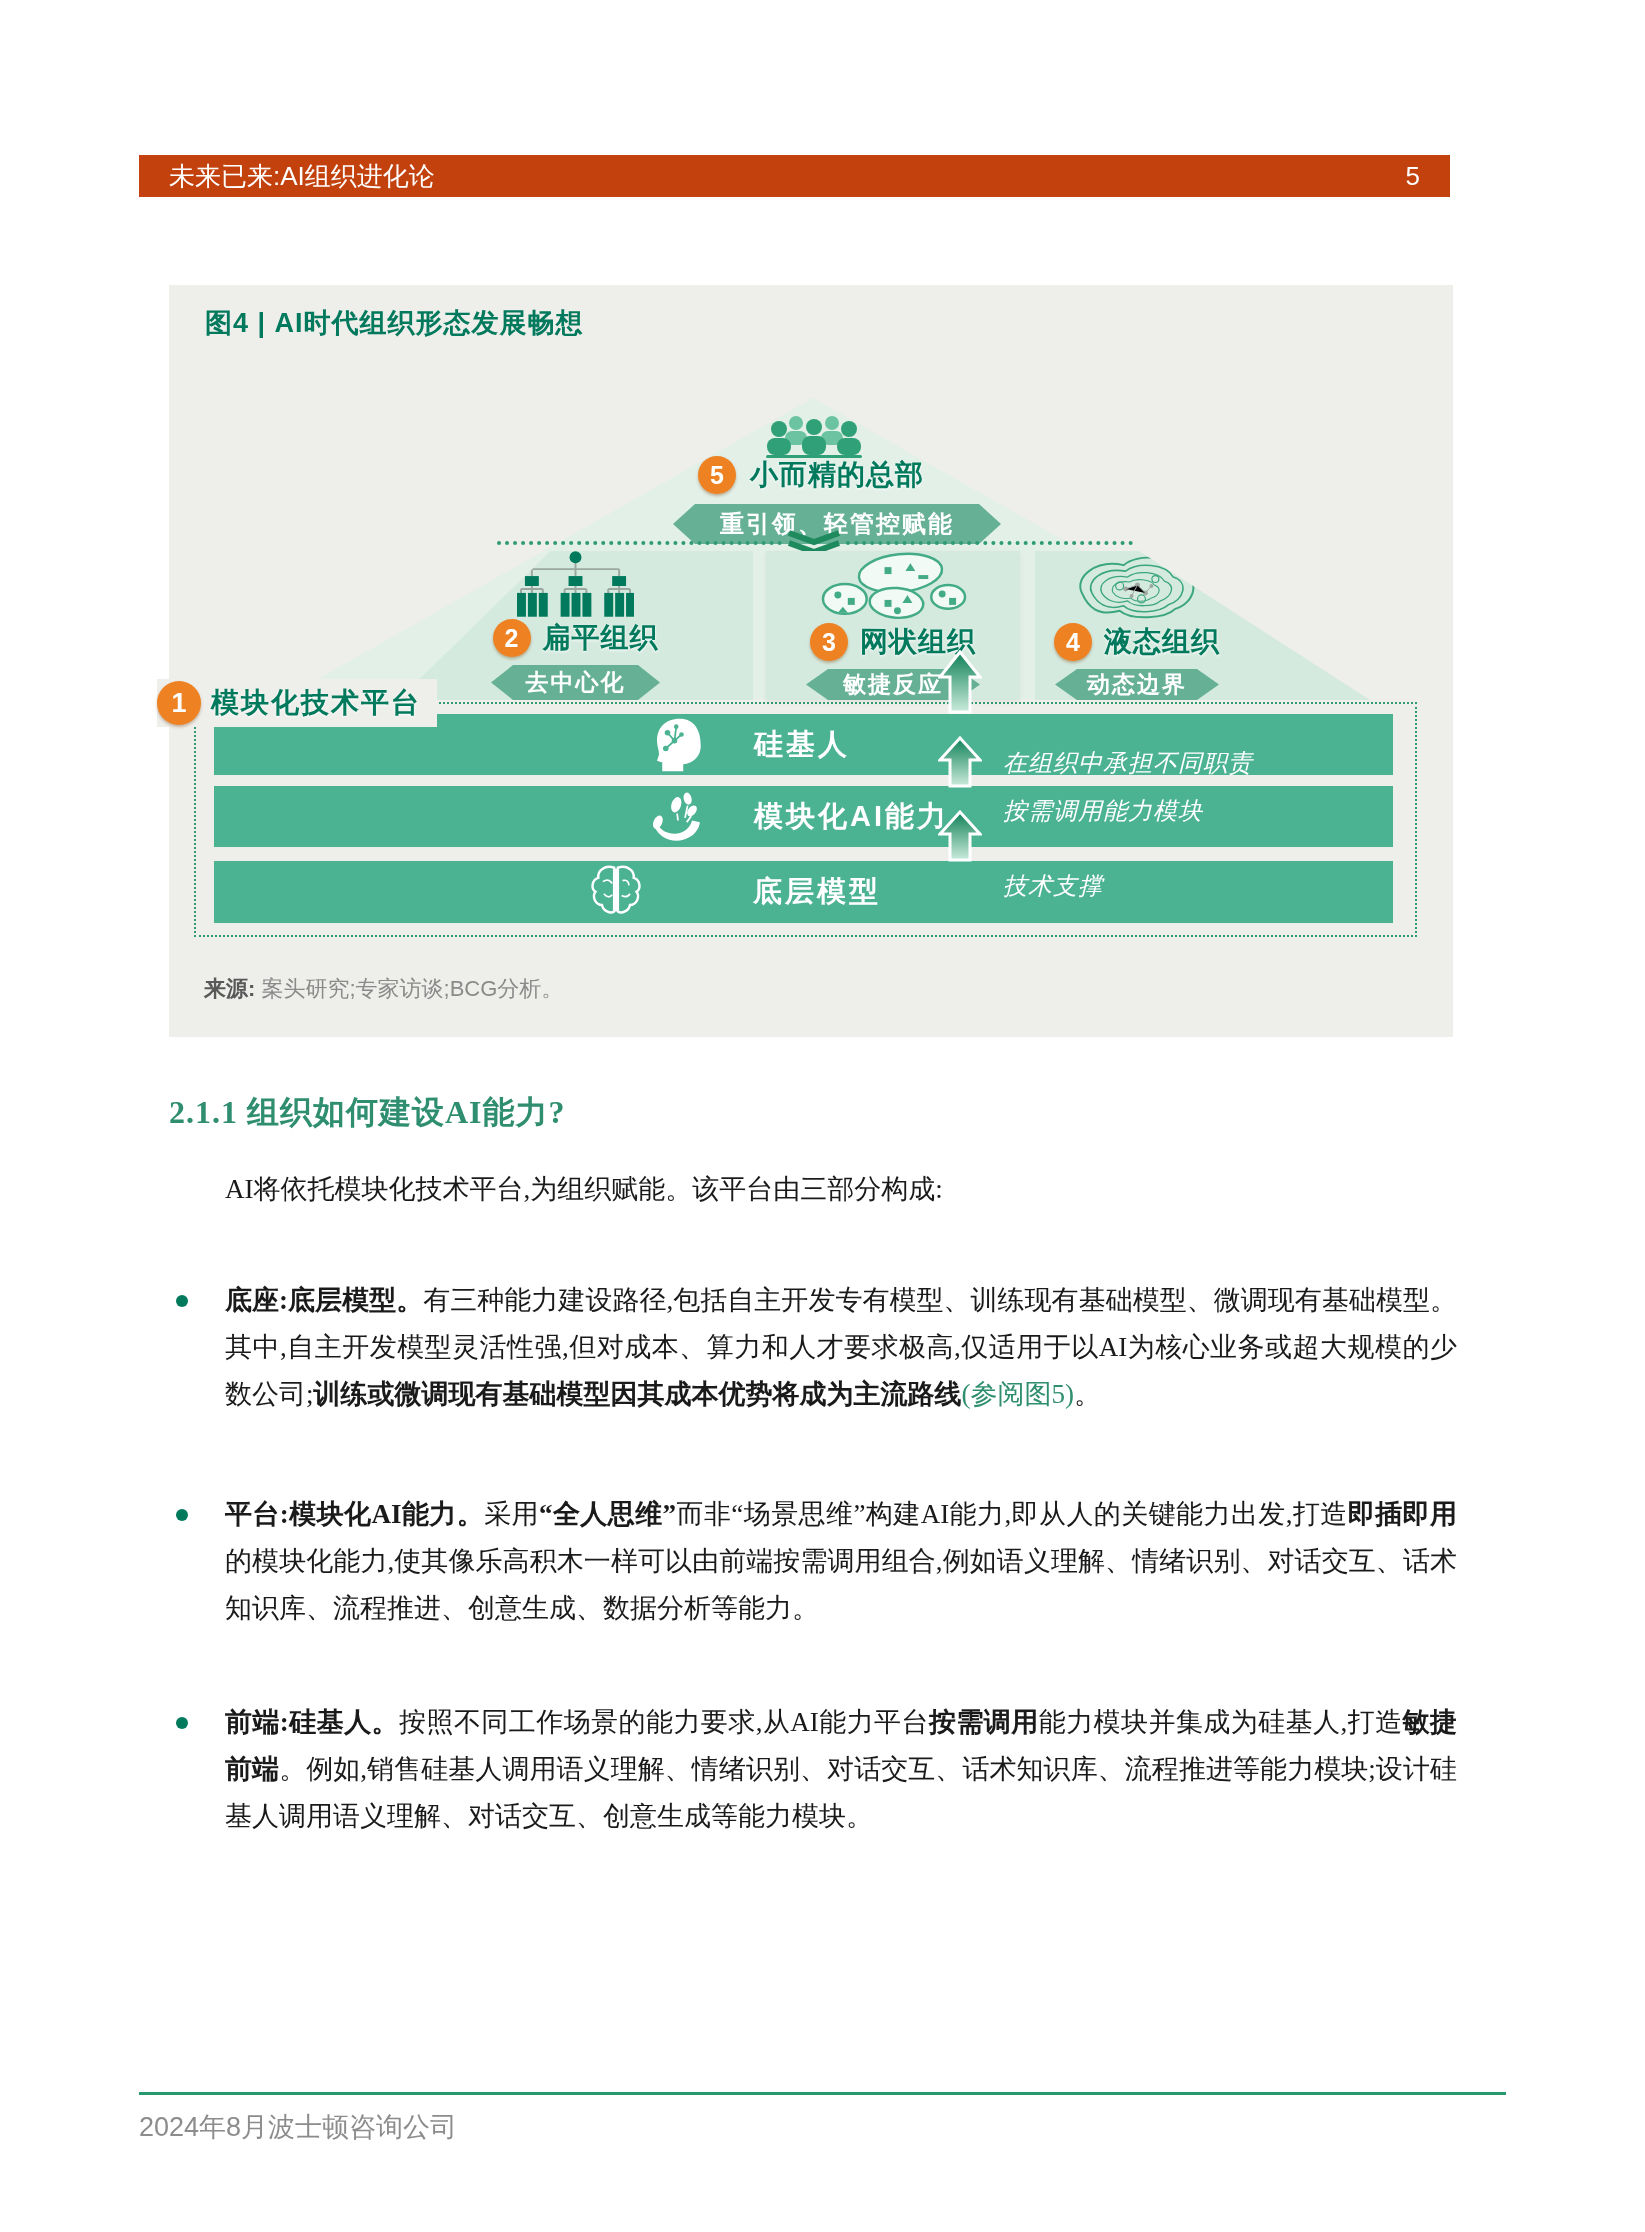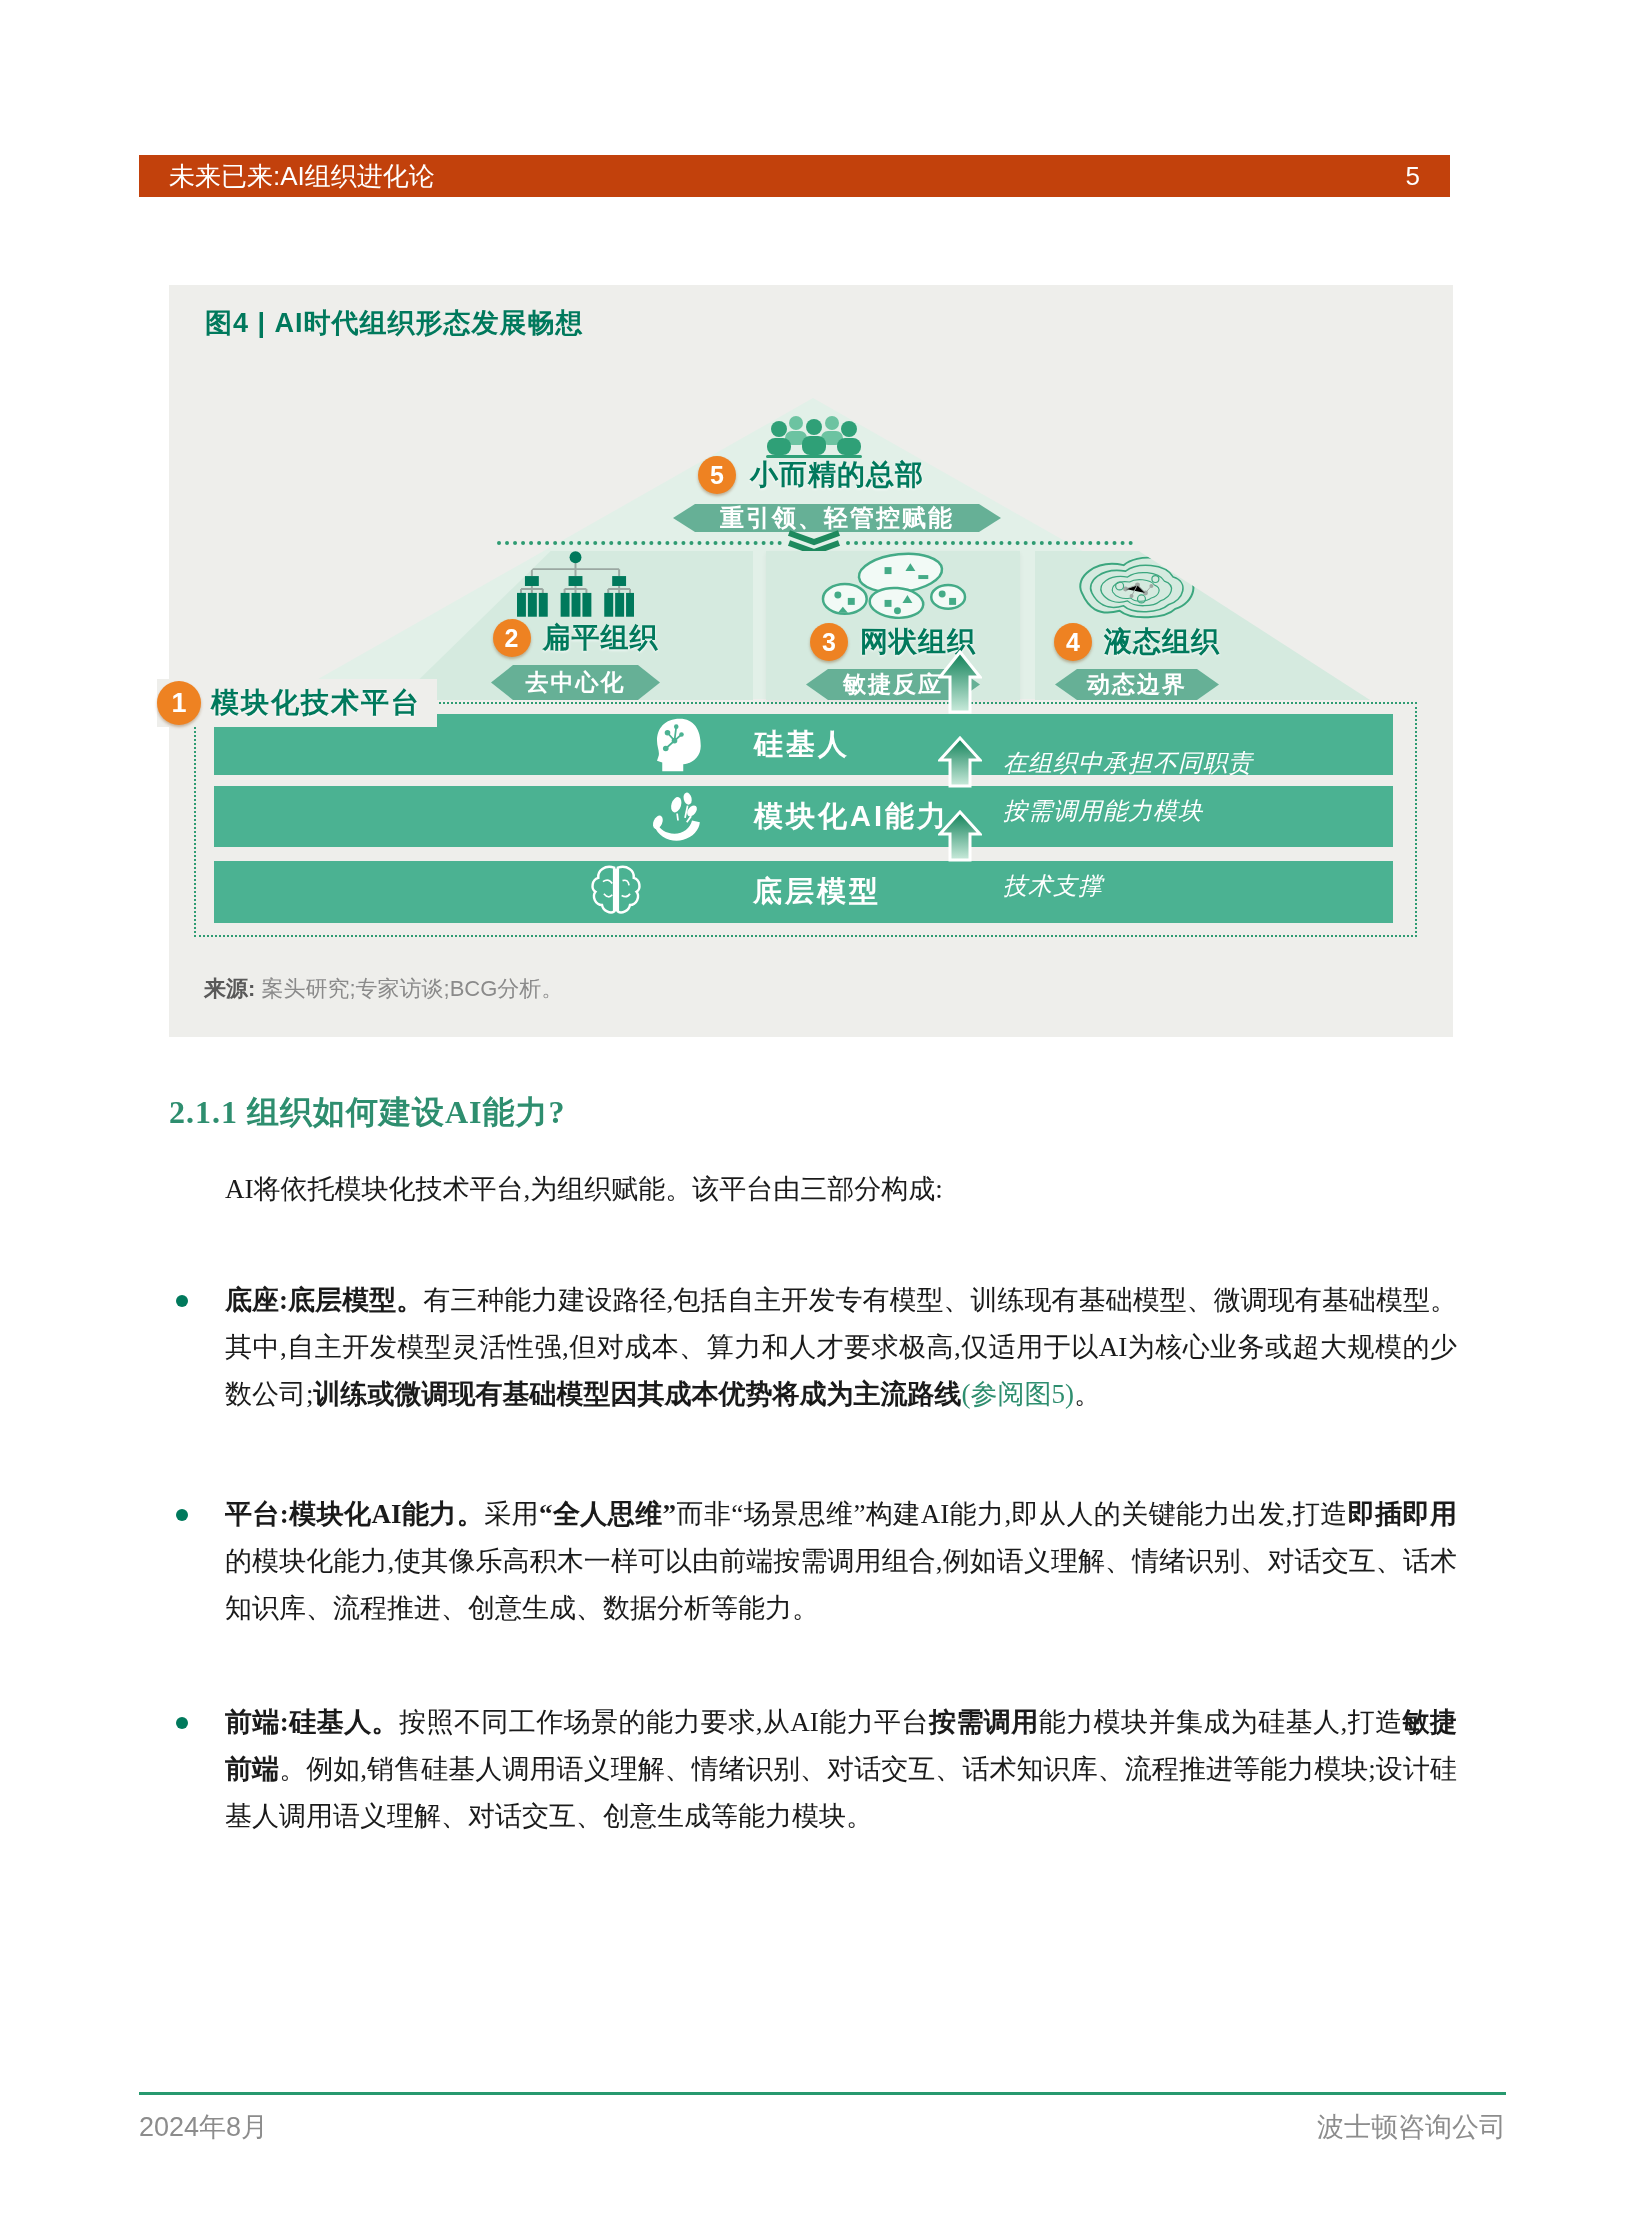--- a/index.html
+++ b/index.html
@@ -35,21 +35,21 @@
     text-shadow:0 1px 3px rgba(255,255,255,.95);white-space:nowrap;letter-spacing:1px;}
 
   .hex-banner{margin-top:8px;height:37px;background:#66B096;color:#fff;font-weight:bold;
     font-size:23px;display:flex;align-items:center;justify-content:center;letter-spacing:2px;
     clip-path:polygon(22px 0,calc(100% - 22px) 0,100% 50%,calc(100% - 22px) 100%,22px 100%,0 50%);
     white-space:nowrap;}
 
   .top-icon{left:597px;top:129px;}
   .top-title-row{left:0;top:171px;width:1284px;display:flex;align-items:center;
     justify-content:center;gap:14px;}
-  .top-banner{left:504px;top:211px;width:328px;height:28px;font-size:24px;}
+  .top-banner{left:504px;top:211px;width:328px;height:40px;font-size:24px;}
   .chevron{left:617px;top:245px;}
   .dotline{height:0;border-top:4px dotted #2E9B72;}
   .dot-left{left:328px;top:256px;width:285px;}
   .dot-right{left:677px;top:256px;width:287px;}
 
   
   .platform-frame{left:25px;top:417px;width:1223px;height:235px;border:2px dotted #2E9B72;
     box-sizing:border-box;}
   .platform-label{left:-12px;top:394px;display:flex;align-items:center;gap:10px;
     background:#EEEEEB;padding:2px 16px 2px 0;z-index:5;}
@@ -80,21 +80,21 @@
   .bullet{left:139px;width:1317px;}
   .bullet-1{top:1277px;} .bullet-2{top:1491px;} .bullet-3{top:1699px;}
   .bullet .dot{position:absolute;left:37px;top:18px;width:12px;height:12px;border-radius:50%;
     background:#00795C;}
   .bullet-text{margin-left:86px;width:1232px;font-size:27px;line-height:47px;
     text-align:justify;}
   .seg-bold{font-weight:bold;} .seg-green{color:#2E8E6F;}
 
   
   .footer-rule{left:139px;top:2092px;width:1367px;height:3px;background:#27996F;}
-  .footer-row{left:139px;top:2109px;width:1367px;display:flex;justify-content:space-between;
+  .footer-row{left:139px;top:2109px;width:1367px;display:flex;
     font-size:27px;color:#8C8C8C;}
 </style>
 </head>
 <body>
 
 <div class="abs header-bar">
   <span>未来已来:AI组织进化论</span>
   <span>5</span>
 </div>
 

